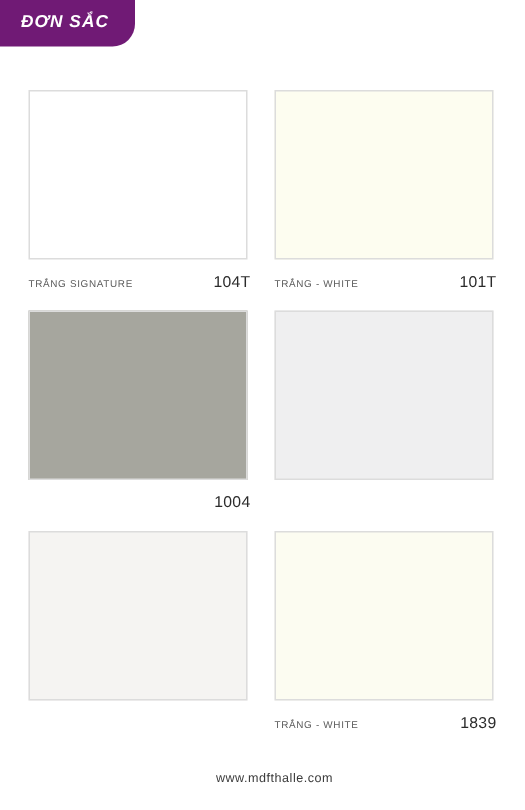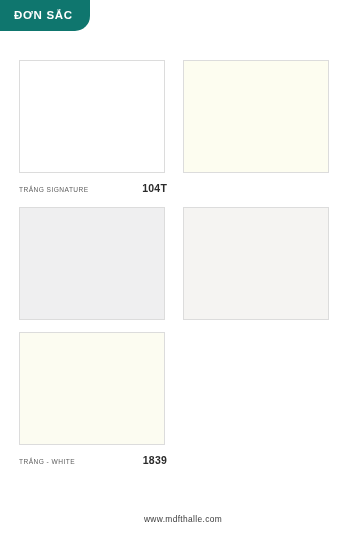--- a/index.html
+++ b/index.html
@@ -18,30 +18,31 @@
   
   .header {
     position: absolute;
     top: 0;
     left: 0;
   }
   .badge {
     display: inline-flex;
     align-items: center;
     justify-content: center;
-    background: #0f766e;
+    background: #701a75;
     color: #ffffff;
     height: 31px;
     padding: 0 17px 0 14px;
     border-bottom-right-radius: 15px;
     font-size: 11.5px;
     font-weight: bold;
     letter-spacing: 0.7px;
     line-height: 1;
     white-space: nowrap;
+    font-style: italic;
   }
 
   
   .grid {
     position: absolute;
     top: 60px;
     left: 19px;
     width: 312px;
     display: grid;
     grid-template-columns: 148px 148px;
@@ -66,21 +67,21 @@
   }
   .cname {
     font-size: 6.6px;
     letter-spacing: 0.45px;
     color: #5D5D5D;
     text-transform: uppercase;
     white-space: nowrap;
   }
   .ccode {
     font-size: 10.5px;
-    font-weight: bold;
+    font-weight: normal;
     color: #2B2B2B;
     letter-spacing: 0.2px;
     white-space: nowrap;
     margin-left: auto;
   }
 
   
   .footer {
     position: absolute;
     left: 0;
@@ -105,20 +106,31 @@
 <div class="grid">
     <div class="cell">
       <div class="chip" style="background: rgb(255, 255, 255); border-color: rgb(220, 220, 220);"></div>
       <div class="caption">
         <span class="cname">TRẮNG SIGNATURE</span>
         <span class="ccode">104T</span>
       </div>
     </div>
     <div class="cell">
       <div class="chip" style="background: rgb(253, 253, 240); border-color: rgb(220, 220, 220);"></div>
+      <div class="caption">
+        <span class="cname">TRẮNG - WHITE</span>
+        <span class="ccode">101T</span>
+      </div>
+    </div>
+    <div class="cell">
+      <div class="chip" style="background: rgb(166, 166, 158); border-color: rgb(220, 220, 220);"></div>
+      <div class="caption">
+        <span class="cname"></span>
+        <span class="ccode">1004</span>
+      </div>
     </div>
     <div class="cell">
       <div class="chip" style="background: rgb(239, 239, 240); border-color: rgb(220, 220, 220);"></div>
     </div>
     <div class="cell">
       <div class="chip" style="background: rgb(245, 244, 242); border-color: rgb(220, 220, 220);"></div>
     </div>
     <div class="cell">
       <div class="chip" style="background: rgb(252, 252, 241); border-color: rgb(220, 220, 220);"></div>
       <div class="caption">

